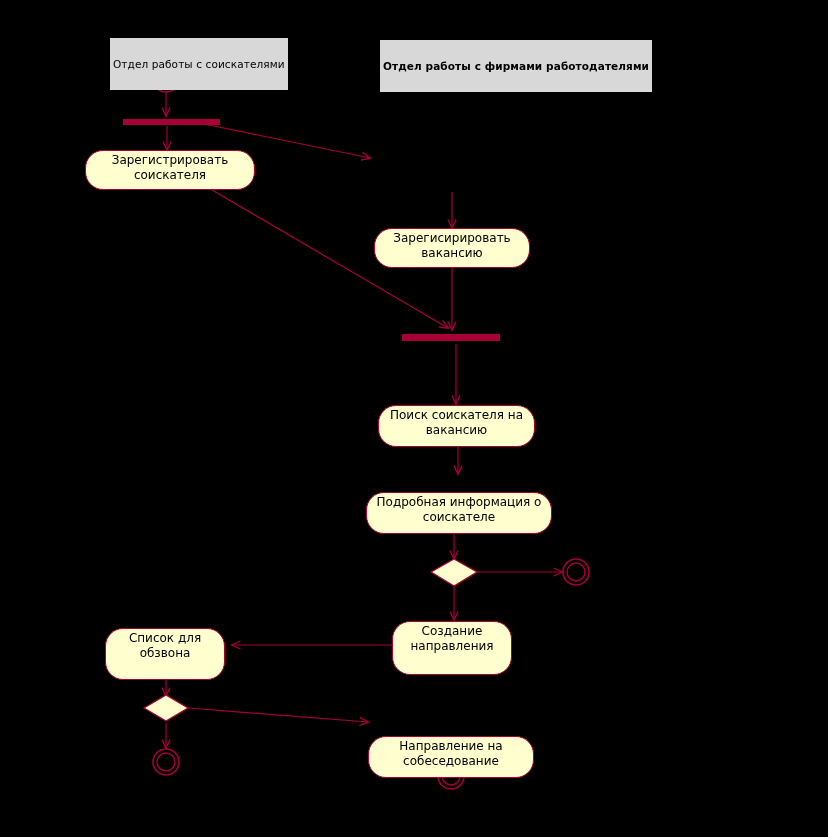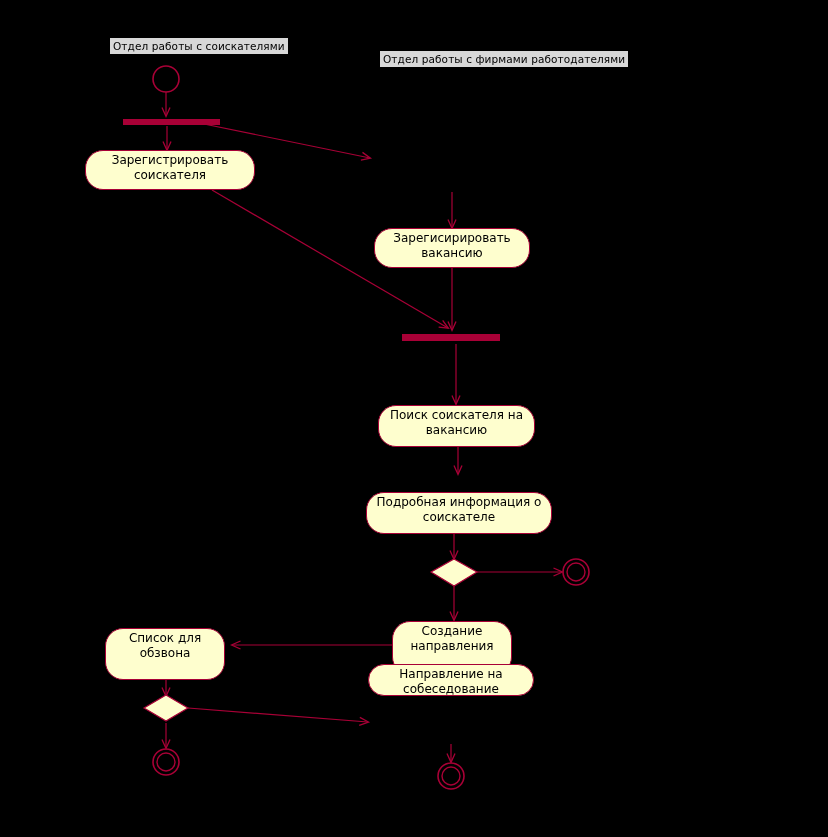--- a/index.html
+++ b/index.html
@@ -22,21 +22,21 @@
     width: 828px;
     height: 837px;
     pointer-events: none;
   }
   .lane-header {
     position: absolute;
     background: #D8D8D8;
     color: #000000;
     font-size: 10.5px;
     line-height: 14px;
-    padding: 1px 3px;
+    padding: 19px 3px;
     white-space: nowrap;
     letter-spacing: 0.1px;
   }
   .activity {
     position: absolute;
     background: #FEFECE;
     border: 1px solid #A80036;
     border-radius: 18px;
     color: #000000;
     font-size: 12px;
@@ -118,21 +118,21 @@
     </g>
 
     <g>
       <circle cx="451" cy="776" r="13" fill="none" stroke="#A80036" stroke-width="1.6"></circle>
       <circle cx="451" cy="776" r="9" fill="none" stroke="#A80036" stroke-width="1.4"></circle>
     </g>
   </svg>
 
   <div class="lane-header" style="left:110px; top:38px;">Отдел работы с соискателями</div>
 
-  <div class="lane-header" style="left:380px; top:51px;">Отдел работы с фирмами работодателями</div>
+  <div class="lane-header" style="left:380px; top:40px;font-weight:bold;">Отдел работы с фирмами работодателями</div>
 
   <div class="activity" style="left:85px; top:150px; width:170px; height:40px;">
     <span>
       <span>Зарегистрировать</span>
       <span>соискателя</span>
     </span>
   </div>
 
 
   <div class="activity" style="left:374px; top:228px; width:156px; height:40px;">
@@ -163,20 +163,20 @@
     </span>
   </div>
 
   <div class="activity" style="left:105px; top:628px; width:120px; height:52px;">
     <span>
       <span>Список для</span>
       <span>обзвона</span>
     </span>
   </div>
 
-  <div class="activity" style="left:368px; top:664px; width:166px; height:32px;">
+  <div class="activity" style="left:368px; top:736px; width:166px; height:42px;">
     <span>
       <span>Направление на</span>
       <span>собеседование</span>
     </span>
   </div>
 
 </div>
 
 </body></html>

